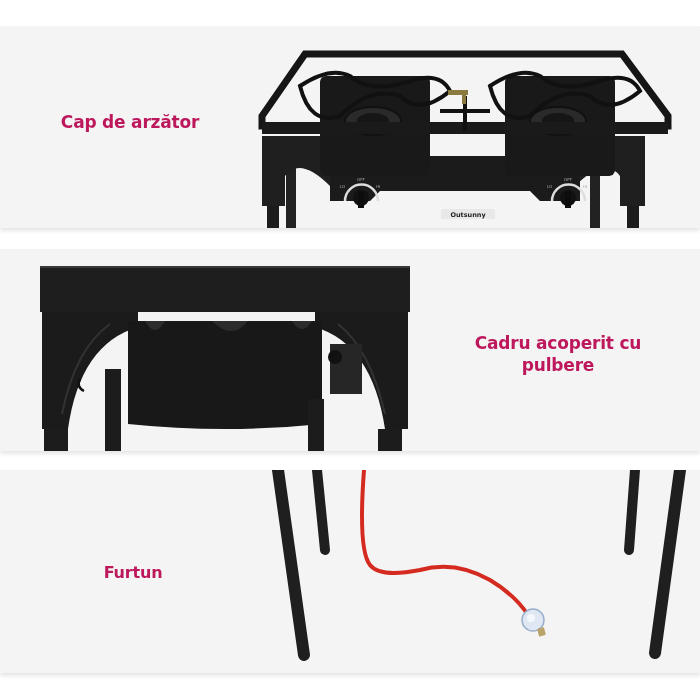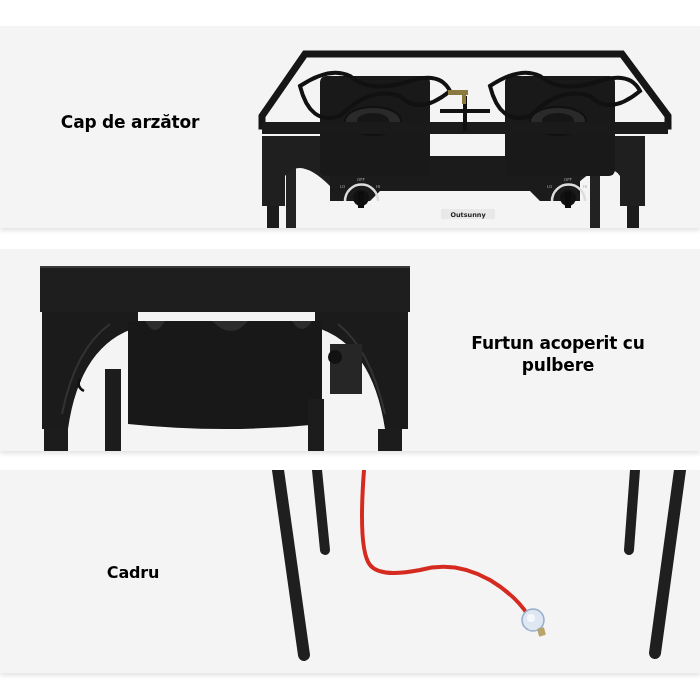--- a/index.html
+++ b/index.html
@@ -8,21 +8,21 @@
       font-family: "DejaVu Sans", "Liberation Sans", sans-serif;
     }
     .panel {
       position: absolute; left: 0; width: 700px; background: #f4f4f4; overflow: hidden;
       box-shadow: 0 3px 4px rgba(0,0,0,0.10);
     }
     #p1 { top: 26px; height: 202px; }
     #p2 { top: 249px; height: 202px; }
     #p3 { top: 470px; height: 203px; }
     .caption {
-      position: absolute; color: #000000; font-weight: bold; font-size: 17px; line-height: 22px;
+      position: absolute; color: #be185d; font-weight: bold; font-size: 17px; line-height: 22px;
       text-align: center; letter-spacing: -0.2px;
     }
     #p1 .caption { left: 50px; top: 85px; width: 160px; }
     #p2 .caption { left: 438px; top: 83px; width: 240px; }
     #p3 .caption { left: 88px; top: 92px; width: 90px; font-size: 16px; }
     .caption span { display: block; }
     svg { position: absolute; }
   </style>
 </head>
 <body>
@@ -105,27 +105,27 @@
     <circle cx="335" cy="108" r="7" fill="#111"></circle>
 
     <path d="M80 130 q-4 8 4 12" fill="none" stroke="#111" stroke-width="2.5"></path>
 
     <rect x="44" y="180" width="24" height="22" fill="#1c1c1c"></rect>
     <rect x="105" y="120" width="16" height="82" fill="#1c1c1c"></rect>
     <rect x="308" y="150" width="16" height="52" fill="#1c1c1c"></rect>
     <rect x="378" y="180" width="24" height="22" fill="#1c1c1c"></rect>
   </svg>
   <div class="caption">
-    <span>Furtun acoperit cu pulbere</span>
+    <span>Cadru acoperit cu pulbere</span>
   </div>
 </div>
 
 <div class="panel" id="p3">
   <div class="caption">
-    <span>Cadru</span>
+    <span>Furtun</span>
   </div>
   <svg width="700" height="203" viewBox="0 0 700 203">
 
     <line x1="278" y1="0" x2="304" y2="185" stroke="#1f1f1f" stroke-width="12" stroke-linecap="round"></line>
     <line x1="317" y1="0" x2="325" y2="80" stroke="#1f1f1f" stroke-width="10" stroke-linecap="round"></line>
     <line x1="635" y1="0" x2="629" y2="80" stroke="#1f1f1f" stroke-width="10" stroke-linecap="round"></line>
     <line x1="680" y1="0" x2="655" y2="183" stroke="#1f1f1f" stroke-width="12" stroke-linecap="round"></line>
 
     <path d="M364 0 Q358 80 370 95 Q380 108 420 100 Q455 90 490 110 Q515 125 528 145" fill="none" stroke="#d42a1f" stroke-width="4" stroke-linecap="round"></path>
 

